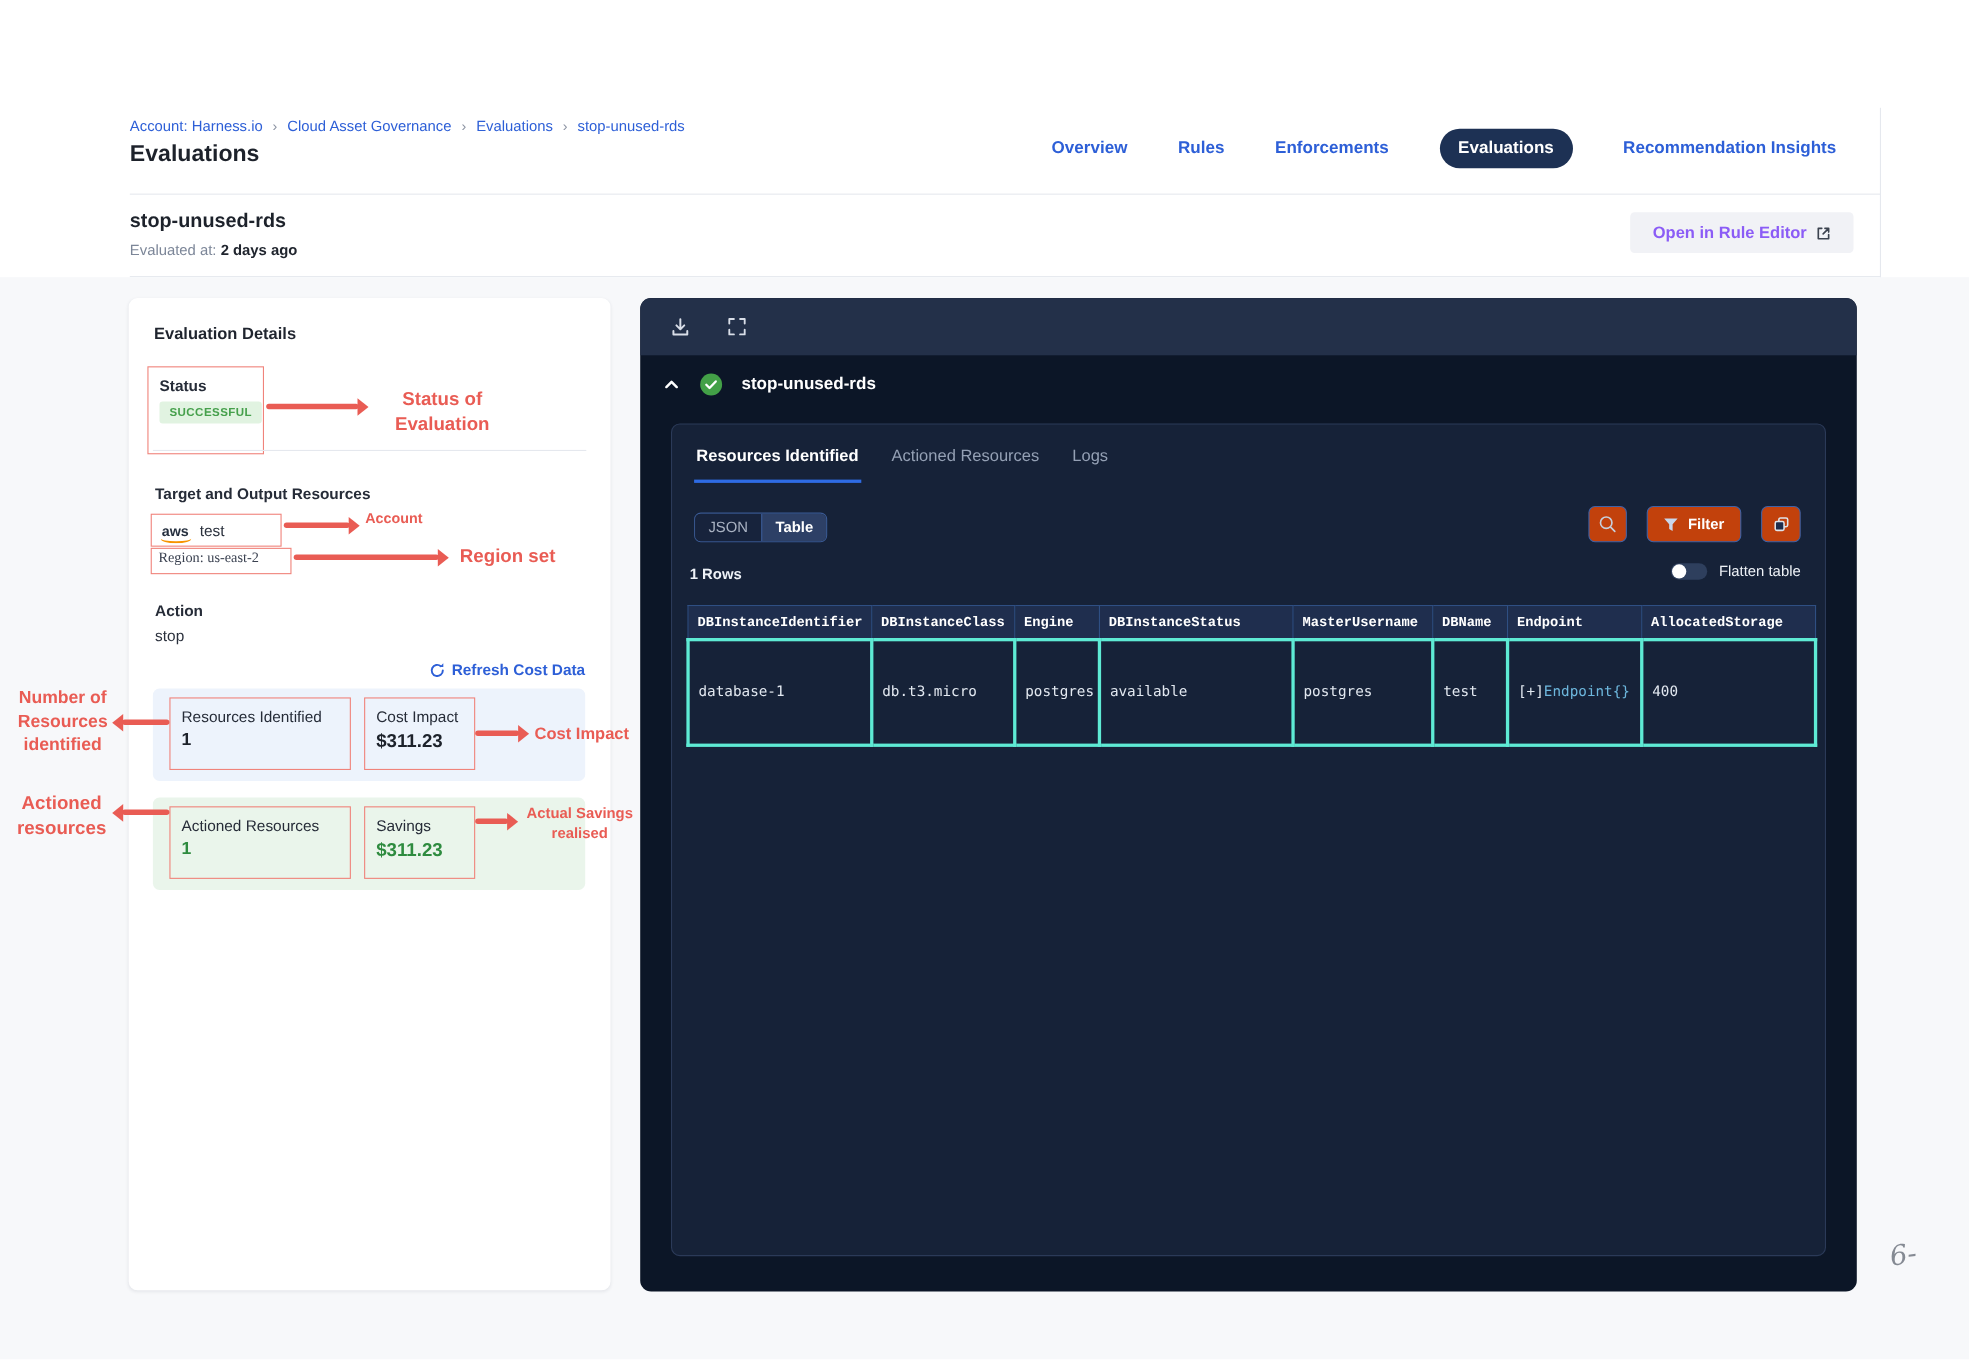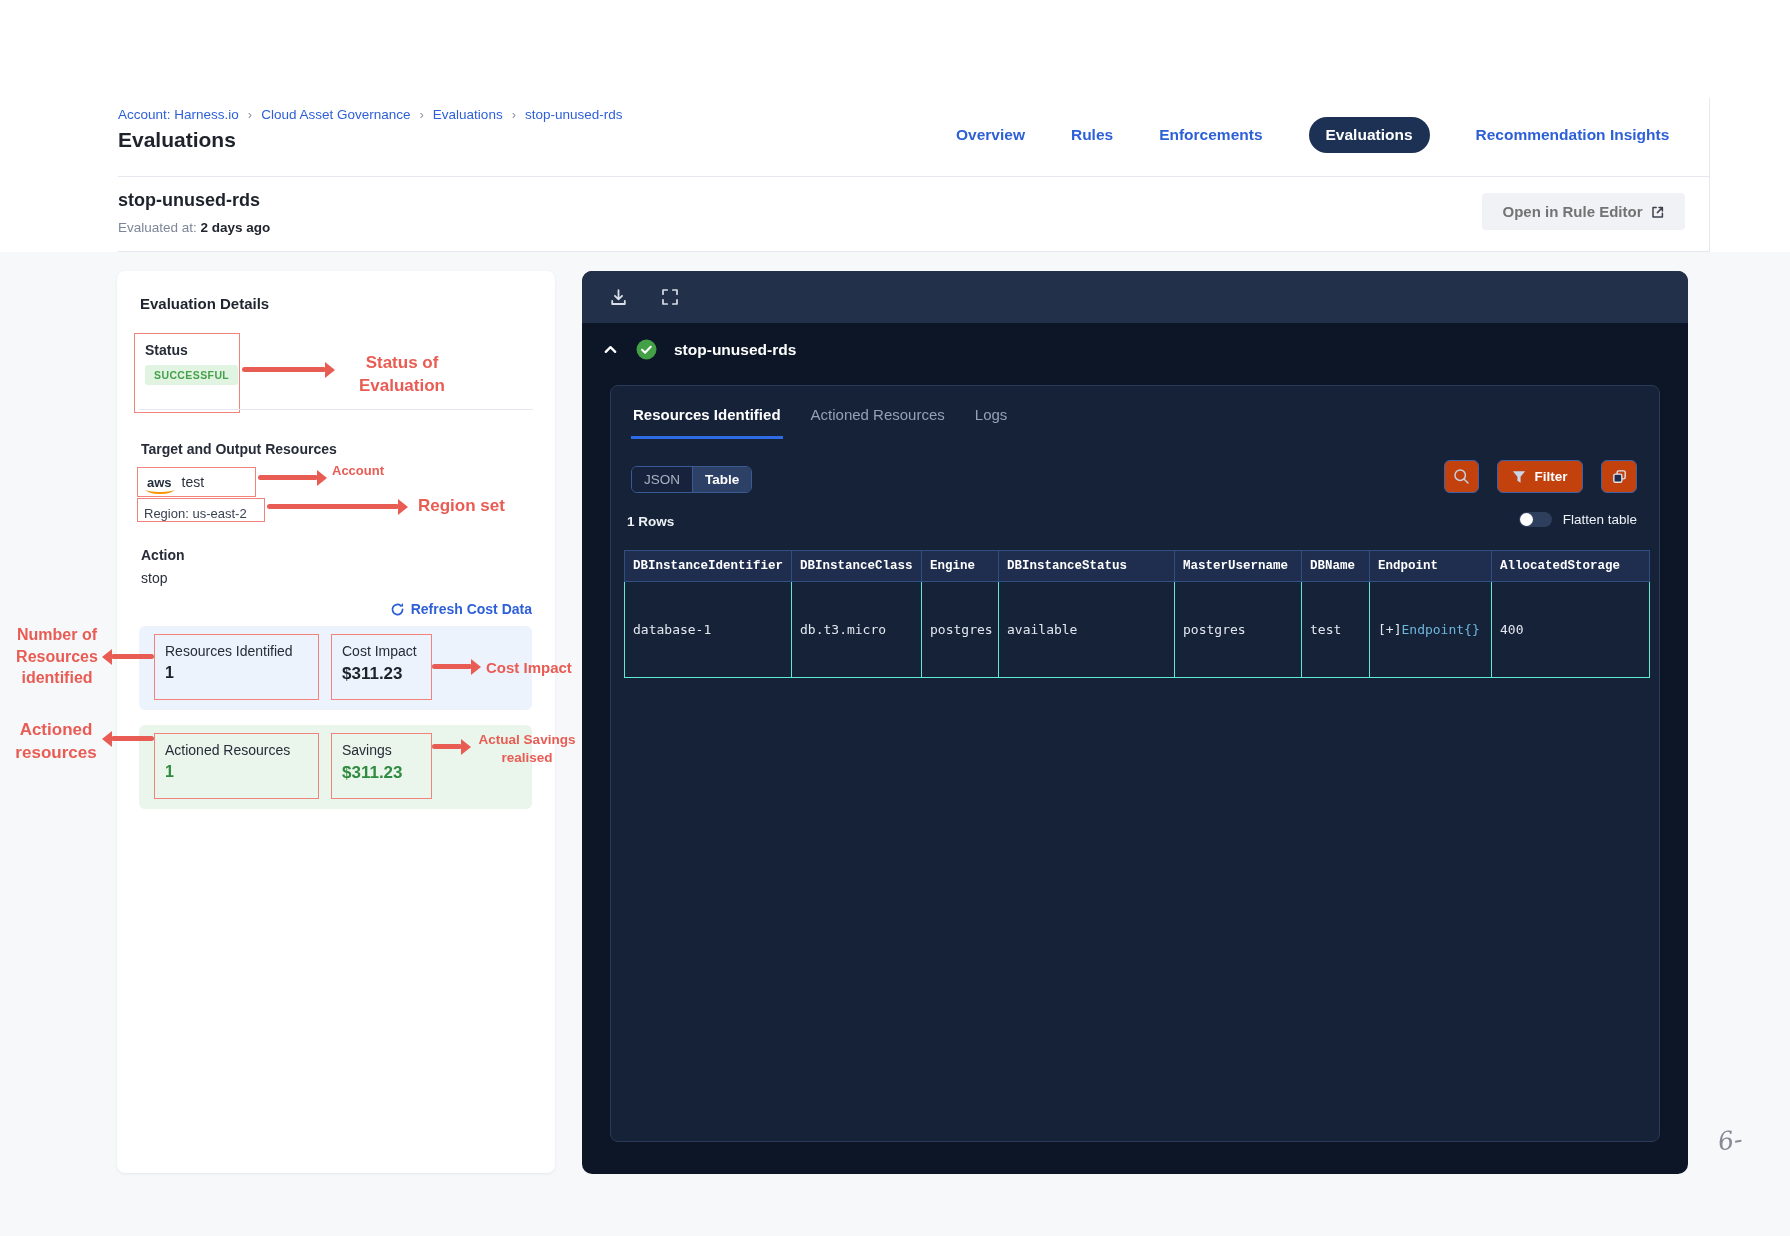--- a/index.html
+++ b/index.html
@@ -22,21 +22,21 @@
 
   .hdiv { height:1px; background:#e5e8ee; }
   .vline { width:1px; background:#e5e8ee; }
 
   .rule-name { left:118px; top:190px; font-size:18px; font-weight:700; color:#1d222b; }
   .eval-line { left:118px; top:220px; font-size:13.5px; }
   .eval-label { color:#7c8698; }
   .eval-value { color:#20252e; font-weight:700;margin-top:12px; }
 
   .open-btn { left:1482px; top:193px; width:203px; height:37px; background:#f1f2f6; border-radius:4px;
-    display:flex; align-items:center; justify-content:center; gap:8px; font-size:15px; font-weight:600; color:#737373; cursor:pointer; }
+    display:flex; align-items:center; justify-content:center; gap:8px; font-size:15px; font-weight:600; color:#8b5cf6; cursor:pointer; }
 
   .content-bg { left:0; top:252px; width:1790px; height:984px; background:#f7f8fa; }
 
   
   .card { left:117px; top:271px; width:438px; height:902px; background:#ffffff; border-radius:8px;
     box-shadow:0 1px 3px rgba(30,40,60,.08); }
   .card-h { position:absolute; font-size:15px; font-weight:700; color:#1f242e; }
   .red-box { position:absolute; border:1.5px solid #f0837b; background:#ffffff; }
   .lbl { font-size:14px; color:#262c38; font-weight:700; }
   .badge-ok { display:inline-block; margin-top:7px; background:#e1f3e1; color:#46a04c; font-size:10.5px; font-weight:700;
@@ -89,21 +89,21 @@
   .rows-count { position:absolute; left:16px; top:128px; font-size:13.5px; color:#eef2f7; font-weight:600; }
   .flatten { position:absolute; right:22px; top:126px; display:flex; align-items:center; gap:11px; }
   .flatten-lbl { font-size:13.5px; color:#eef2f7; }
   .switch { width:33px; height:15px; background:#2e3f5d; border-radius:8px; position:relative; cursor:pointer; }
   .switch .knob { position:absolute; left:1px; top:1px; width:13px; height:13px; border-radius:50%; background:#ffffff; }
 
   table.rds { position:absolute; left:13px; top:164px; border-collapse:collapse; table-layout:fixed; width:1025px;
     font-family:"DejaVu Sans Mono", monospace; }
   table.rds th { background:#1f2e4e; border:1px solid #2f4f83; color:#ffffff; font-size:12.5px; font-weight:700;
     text-align:left; padding:0 8px; height:31px; white-space:nowrap; overflow:hidden;font-family:Liberation Mono, monospace; }
-  table.rds td { border:1px solid #5eead4; color:#e2e8f0; font-size:13px; padding:0 8px; height:96px;
+  table.rds td { border:3px solid #5eead4; color:#e2e8f0; font-size:13px; padding:0 8px; height:96px;
     vertical-align:middle; white-space:nowrap; overflow:hidden; }
   .ep-link { color:#6db7dd; cursor:pointer; }
 
   .scribble { left:1718px; top:1126px; font-family:"DejaVu Serif", serif; font-style:italic; font-size:25px;
     color:#858a93; transform:rotate(-8deg); }
 </style>
 </head>
 <body>
 
 <div class="page">
@@ -158,21 +158,21 @@
 
     <div class="hdiv" style="position:absolute; left:22px; top:138px; width:394px;"></div>
 
     <div class="lbl" style="position:absolute; left:24px; top:170px;">Target and Output Resources</div>
 
     <div class="red-box" style="left:20px; top:196px; width:119px; height:30px; display:flex; align-items:center; gap:10px; padding:0 9px;">
       <span class="aws-word">aws</span>
       <span class="chip-text">test</span>
     </div>
 
-    <div class="red-box" style="left:20px; top:227px; width:128px; height:24px; display:flex; align-items:flex-end; padding:0 6px;">
+    <div class="red-box" style="left:20px; top:227px; width:128px; height:24px; display:flex; align-items:flex-start; padding:0 6px;font-family:Liberation Serif, serif;">
       <span class="region-text">Region: us-east-2</span>
     </div>
 
     <div class="lbl" style="position:absolute; left:24px; top:276px;">Action</div>
     <div class="plain" style="position:absolute; left:24px; top:299px;">stop</div>
 
     <div class="refresh" style="position:absolute; right:23px; top:330px;">
       <span style="display:flex;">
         <svg width="15" height="15" viewBox="0 0 16 16">
             <path d="M13.4 8a5.4 5.4 0 1 1-1.9-4.1" fill="none" stroke="#2d5fd7" stroke-width="1.9" stroke-linecap="round"></path>

